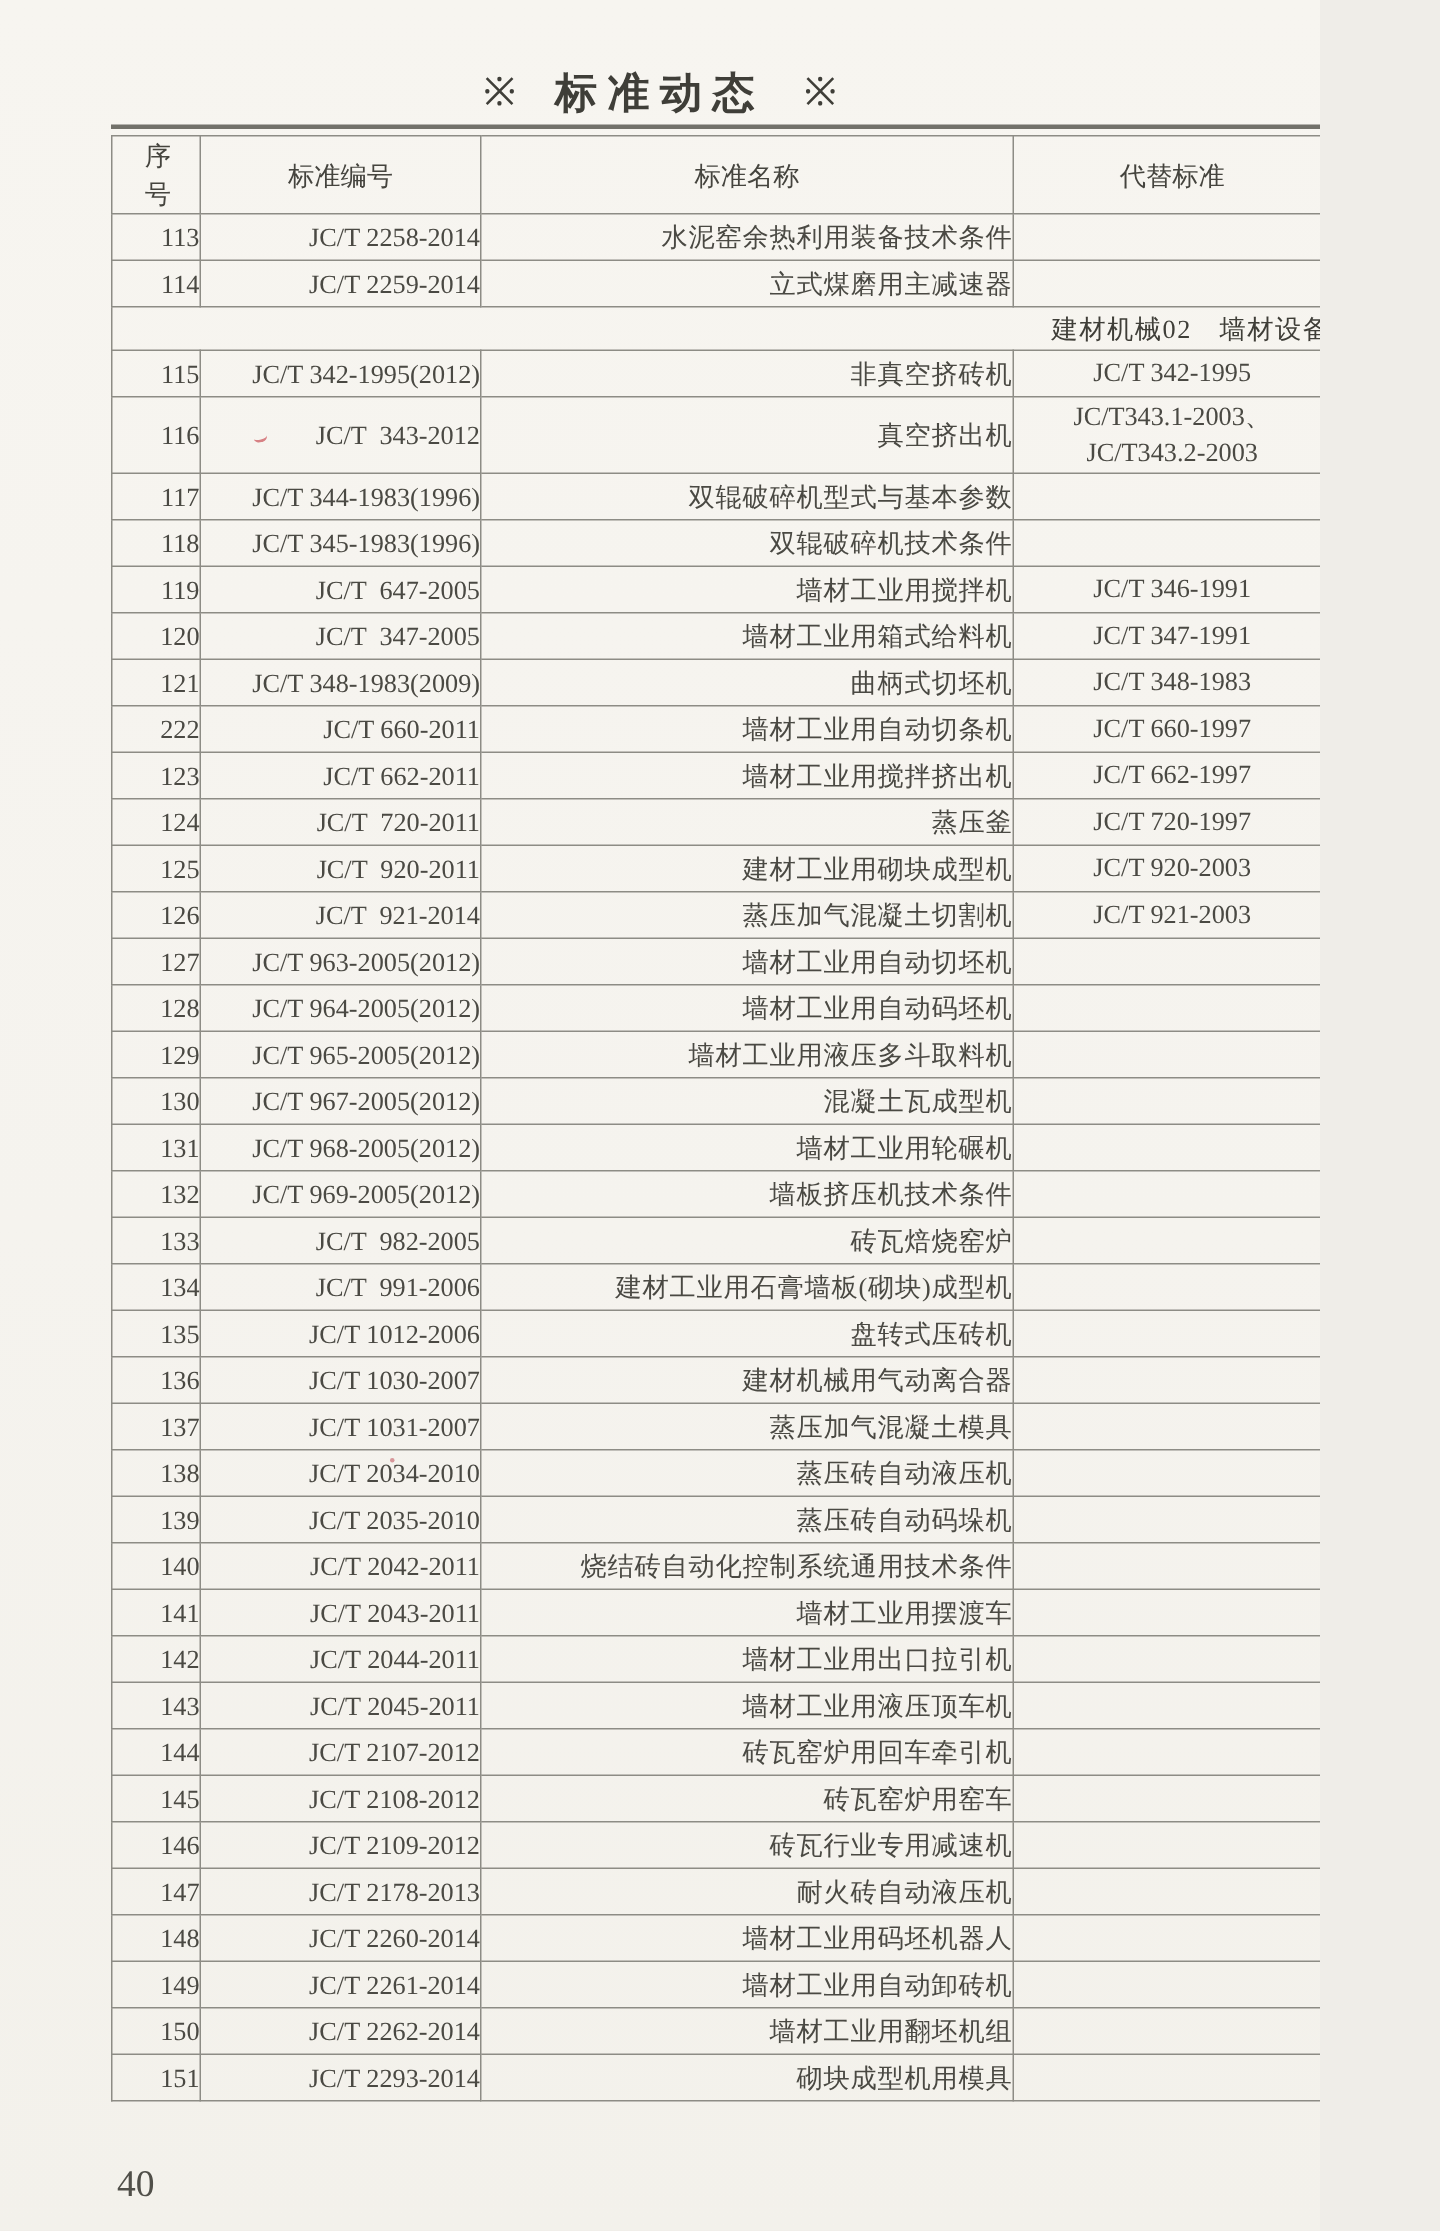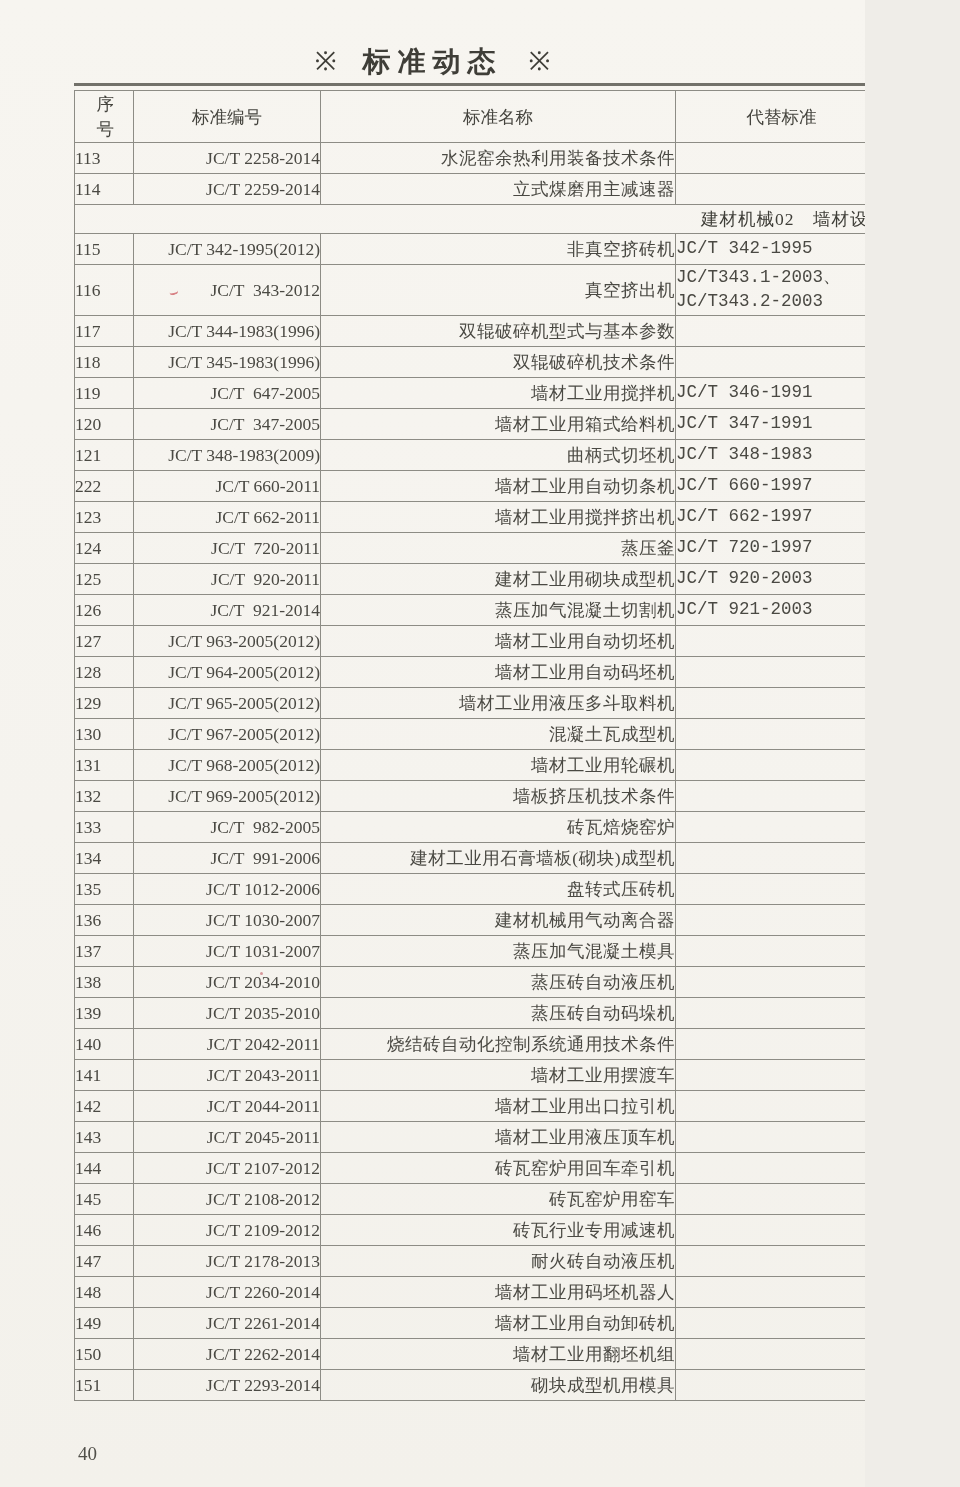--- a/index.html
+++ b/index.html
@@ -5,20 +5,21 @@
   html,body { margin:0; padding:0; }
   body {
     width:960px; height:1487px;
     background:#efede8;
     font-family:"Liberation Serif","DejaVu Serif",serif;
     color:#4a4943;
   }
   .page {
     position:relative; width:865px; height:1487px; overflow:hidden;
     background:linear-gradient(180deg,#f7f5f0 0%,#f5f3ee 55%,#f3f1eb 100%);
+    padding-left:15px;
   }
   .masthead {
     position:absolute; top:42px; left:0; width:100%;
     text-align:center; font-size:28px; font-weight:bold; color:#3f3e38;
     letter-spacing:7px; white-space:nowrap;
   }
   .masthead .mark {
     display:inline-block; margin:0 26px; font-size:26px; font-weight:normal;
     letter-spacing:0; vertical-align:1px;
   }
@@ -34,27 +35,27 @@
   .standards th, .standards td {
     border:1px solid #8d8c85; padding:0; font-weight:normal;
     overflow:hidden; vertical-align:middle;
   }
   .standards thead tr { height:52px; }
   .standards thead th { text-align:center; font-size:17.5px; color:#45443e; }
   .th-no-wrap { width:1.15em; margin:0 auto; word-break:break-all; line-height:1.4;text-align:right; }
   .standards tbody tr { height:31px; }
   .standards tbody tr.section-tr { height:29px; }
   .standards tbody tr.tall-tr { height:51px; }
-  .cell-no { text-align:left; }
+  .cell-no { text-align:right; }
   .cell-code { text-align:right; padding-left:13px; white-space:pre; }
   .cell-name { text-align:right; padding-left:11px; letter-spacing:0.5px; }
-  .cell-replaced { white-space:pre-line; line-height:1.35;font-family:Liberation Mono, monospace; }
+  .cell-replaced { text-align:center; white-space:pre-line; line-height:1.35; }
   .section-cell { text-align:right; font-weight:bold; letter-spacing:1px; color:#3f3e38; }
   .pagenum {
-    position:absolute; left:78px; top:1443px; font-size:19px; color:#504f49;
+    position:absolute; left:78px; top:1443px; font-size:25px; color:#504f49;
   }
   .pen-mark-1 {
     position:absolute; left:169px; top:288px; width:9px; height:5px;
     border-bottom:2px solid #d26d72; transform:rotate(-14deg);
     border-radius:0 0 60% 60%; opacity:.85;
   }
   .pen-mark-2 {
     position:absolute; left:260px; top:972px; width:3px; height:3px;
     background:#d08085; border-radius:50%; opacity:.8;
   }

